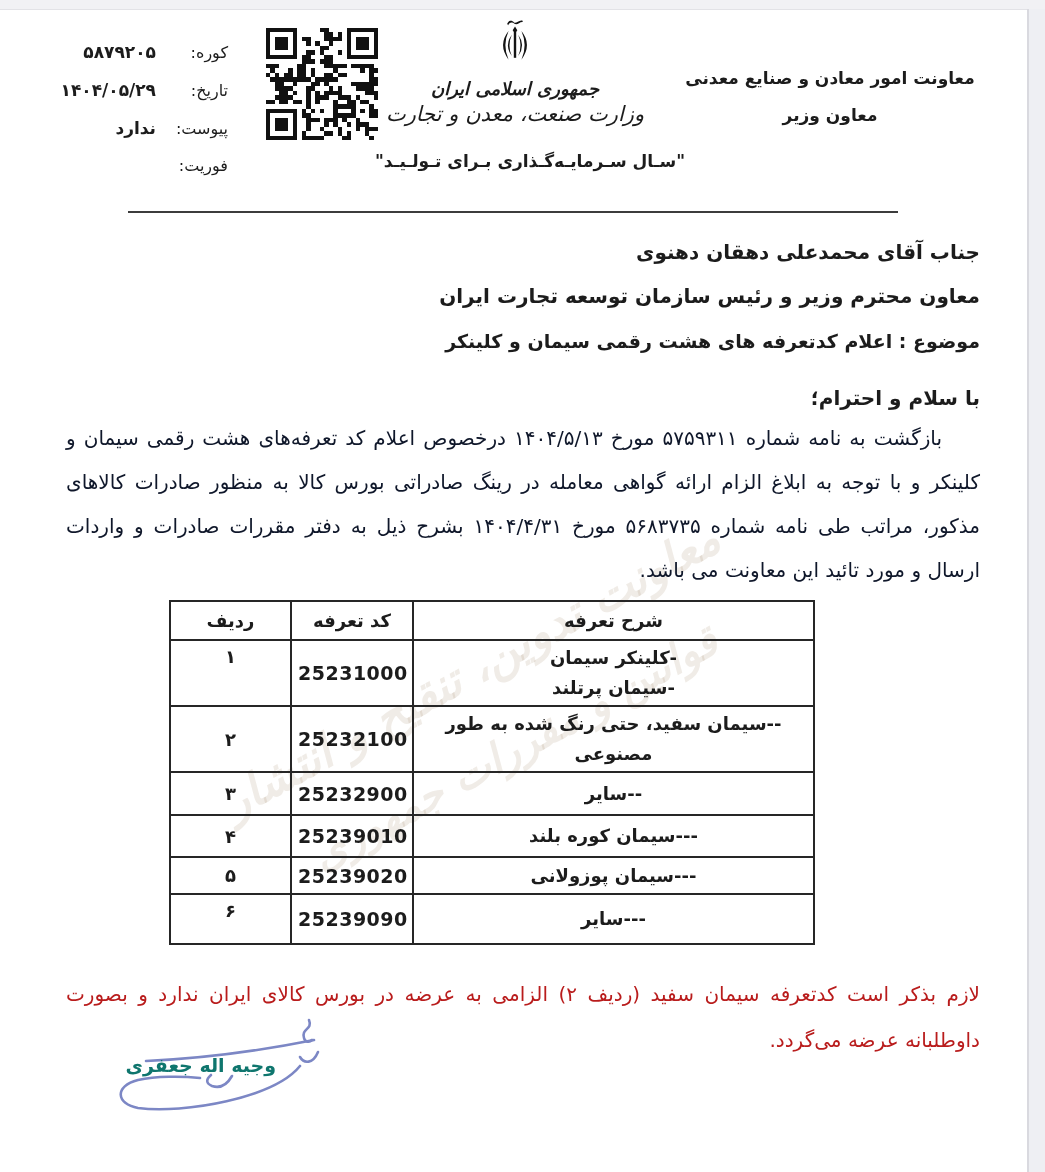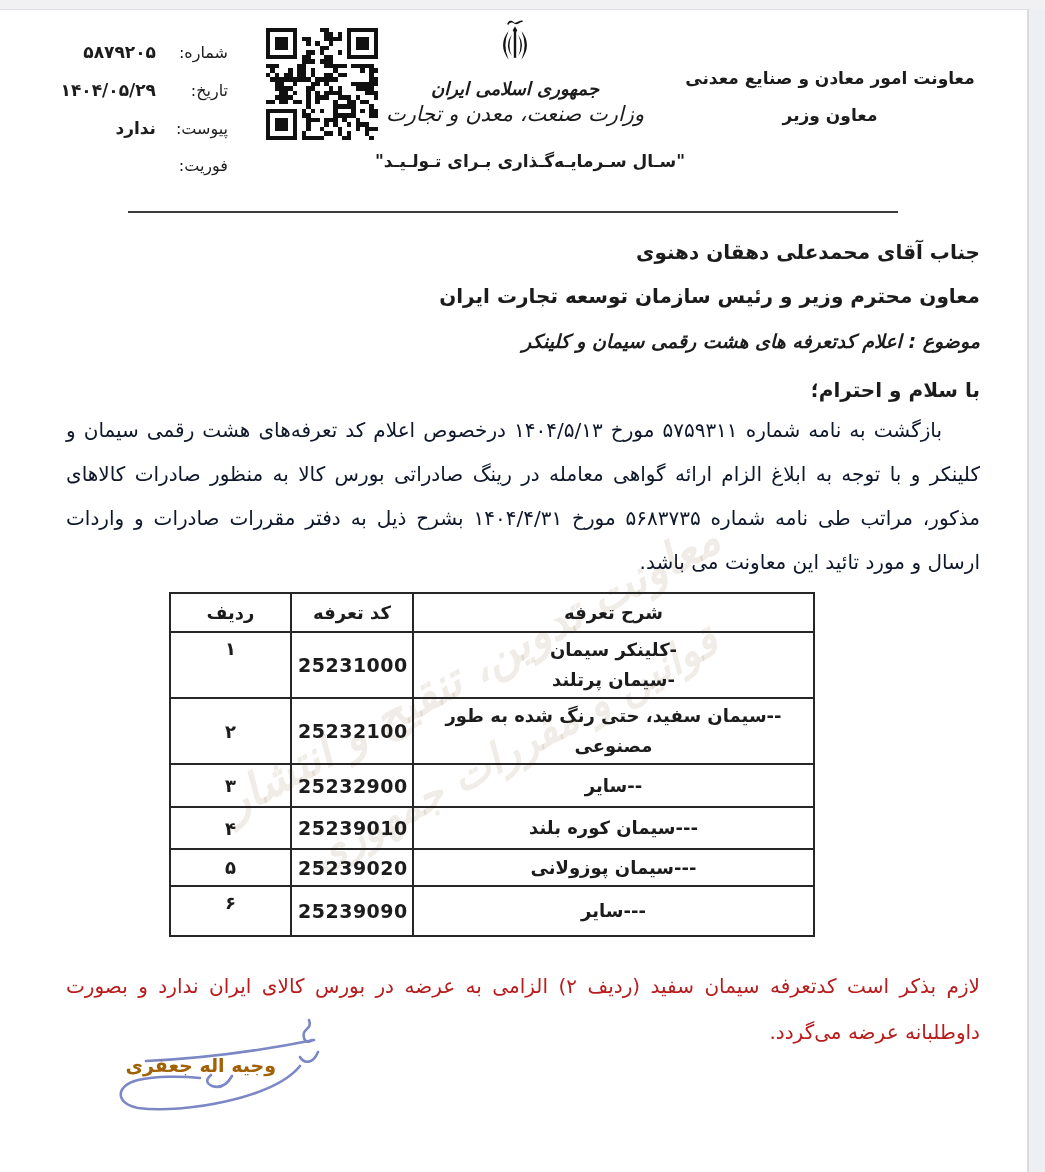--- a/index.html
+++ b/index.html
@@ -24,40 +24,40 @@
   .meta-row{display:flex;direction:rtl;align-items:baseline;height:38px;gap:10px;}
   .meta-label{width:62px;font-size:16px;flex:0 0 auto;}
   .meta-value{font-weight:bold;font-size:17px;white-space:nowrap;}
   .qr{position:absolute;top:28px;left:266px;width:112px;height:112px;z-index:2;}
 
   .divider{position:absolute;top:211px;left:128px;width:770px;height:2px;background:#3c3c3c;z-index:2;}
 
   
   .content{position:absolute;top:230px;right:65px;left:66px;z-index:2;}
   .recipient-line{font-size:20px;font-weight:bold;line-height:44px;text-align:right;}
-  .subject{font-size:19px;font-weight:bold;line-height:42px;margin-top:2px;text-align:right;font-style:italic;}
-  .salutation{font-size:20px;font-weight:bold;margin-top:16px;text-align:right;}
+  .subject{font-size:19px;font-weight:bold;line-height:42px;margin-top:2px;text-align:right;}
+  .salutation{font-size:20px;font-weight:bold;margin-top:24px;text-align:right;}
   .body-par{font-size:20px;line-height:44px;margin:6px 0 0 0;text-align:justify;text-indent:38px;color:#0f172a;}
 
   table.tariff{border-collapse:collapse;table-layout:fixed;width:602px;margin:8px 165px 0 auto;background:transparent;}
   table.tariff td,table.tariff th{border:2px solid #262626;padding:2px 6px;text-align:center;font-weight:bold;}
   th.col-desc{width:387px;} th.col-code{width:108px;} th.col-row{width:107px;}
   table.tariff th{font-size:18px;height:33px;border-radius:11px;}
   td.cell-desc{font-size:18px;white-space:pre-line;line-height:30px;}
   td.cell-code{direction:ltr;font-size:19px;letter-spacing:.5px;}
   td.cell-row{font-size:18px;}
   tr.r1{height:64px;} tr.r2{height:40px;} tr.r3{height:43px;} tr.r4{height:42px;} tr.r5{height:37px;} tr.r6{height:50px;}
   tr.r1 td.cell-row, tr.r6 td.cell-row{vertical-align:top;padding-top:5px;}
 
   .note{font-size:20px;line-height:46px;margin:26px 0 0 0;text-align:justify;color:#b91c1c;}
 
   
   .signature{position:absolute;left:104px;top:1014px;width:224px;height:118px;z-index:3;}
   .sig-strokes{position:absolute;top:0;left:0;}
-  .sig-name{position:absolute;top:40px;left:22px;width:150px;text-align:center;font-size:19px;font-weight:bold;color:#a16207;white-space:nowrap;}
+  .sig-name{position:absolute;top:40px;left:22px;width:150px;text-align:center;font-size:19px;font-weight:bold;color:#0f766e;white-space:nowrap;}
 
   
   .watermark{position:absolute;top:600px;left:130px;width:760px;height:280px;z-index:1;
     transform:rotate(-29deg);transform-origin:50% 50%;pointer-events:none;text-align:center;}
   .wm-line{font-size:46px;font-weight:bold;font-style:italic;line-height:120px;color:rgba(156,126,96,0.15);white-space:nowrap;}
   .wm-line2{font-size:42px;line-height:60px;}
 </style>
 </head>
 <body>
 
@@ -88,21 +88,21 @@
         <path d="M57,36 Q74,59 57,82 Q67,59 57,36 Z"></path>
       </g>
     </svg>
     <div class="country">جمهوری اسلامی ایران</div>
     <div class="ministry">وزارت صنعت، معدن و تجارت</div>
   </div>
   <div class="slogan">"سـال سـرمایـه‌گـذاری بـرای تـولـیـد"</div>
 
   <div class="meta">
     <div class="meta-row">
-      <span class="meta-label">شماره:</span>
+      <span class="meta-label">کوره:</span>
       <span class="meta-value">۵۸۷۹۲۰۵</span>
     </div>
     <div class="meta-row">
       <span class="meta-label">تاریخ:</span>
       <span class="meta-value">۱۴۰۴/۰۵/۲۹</span>
     </div>
     <div class="meta-row">
       <span class="meta-label">پیوست:</span>
       <span class="meta-value">ندارد</span>
     </div>

